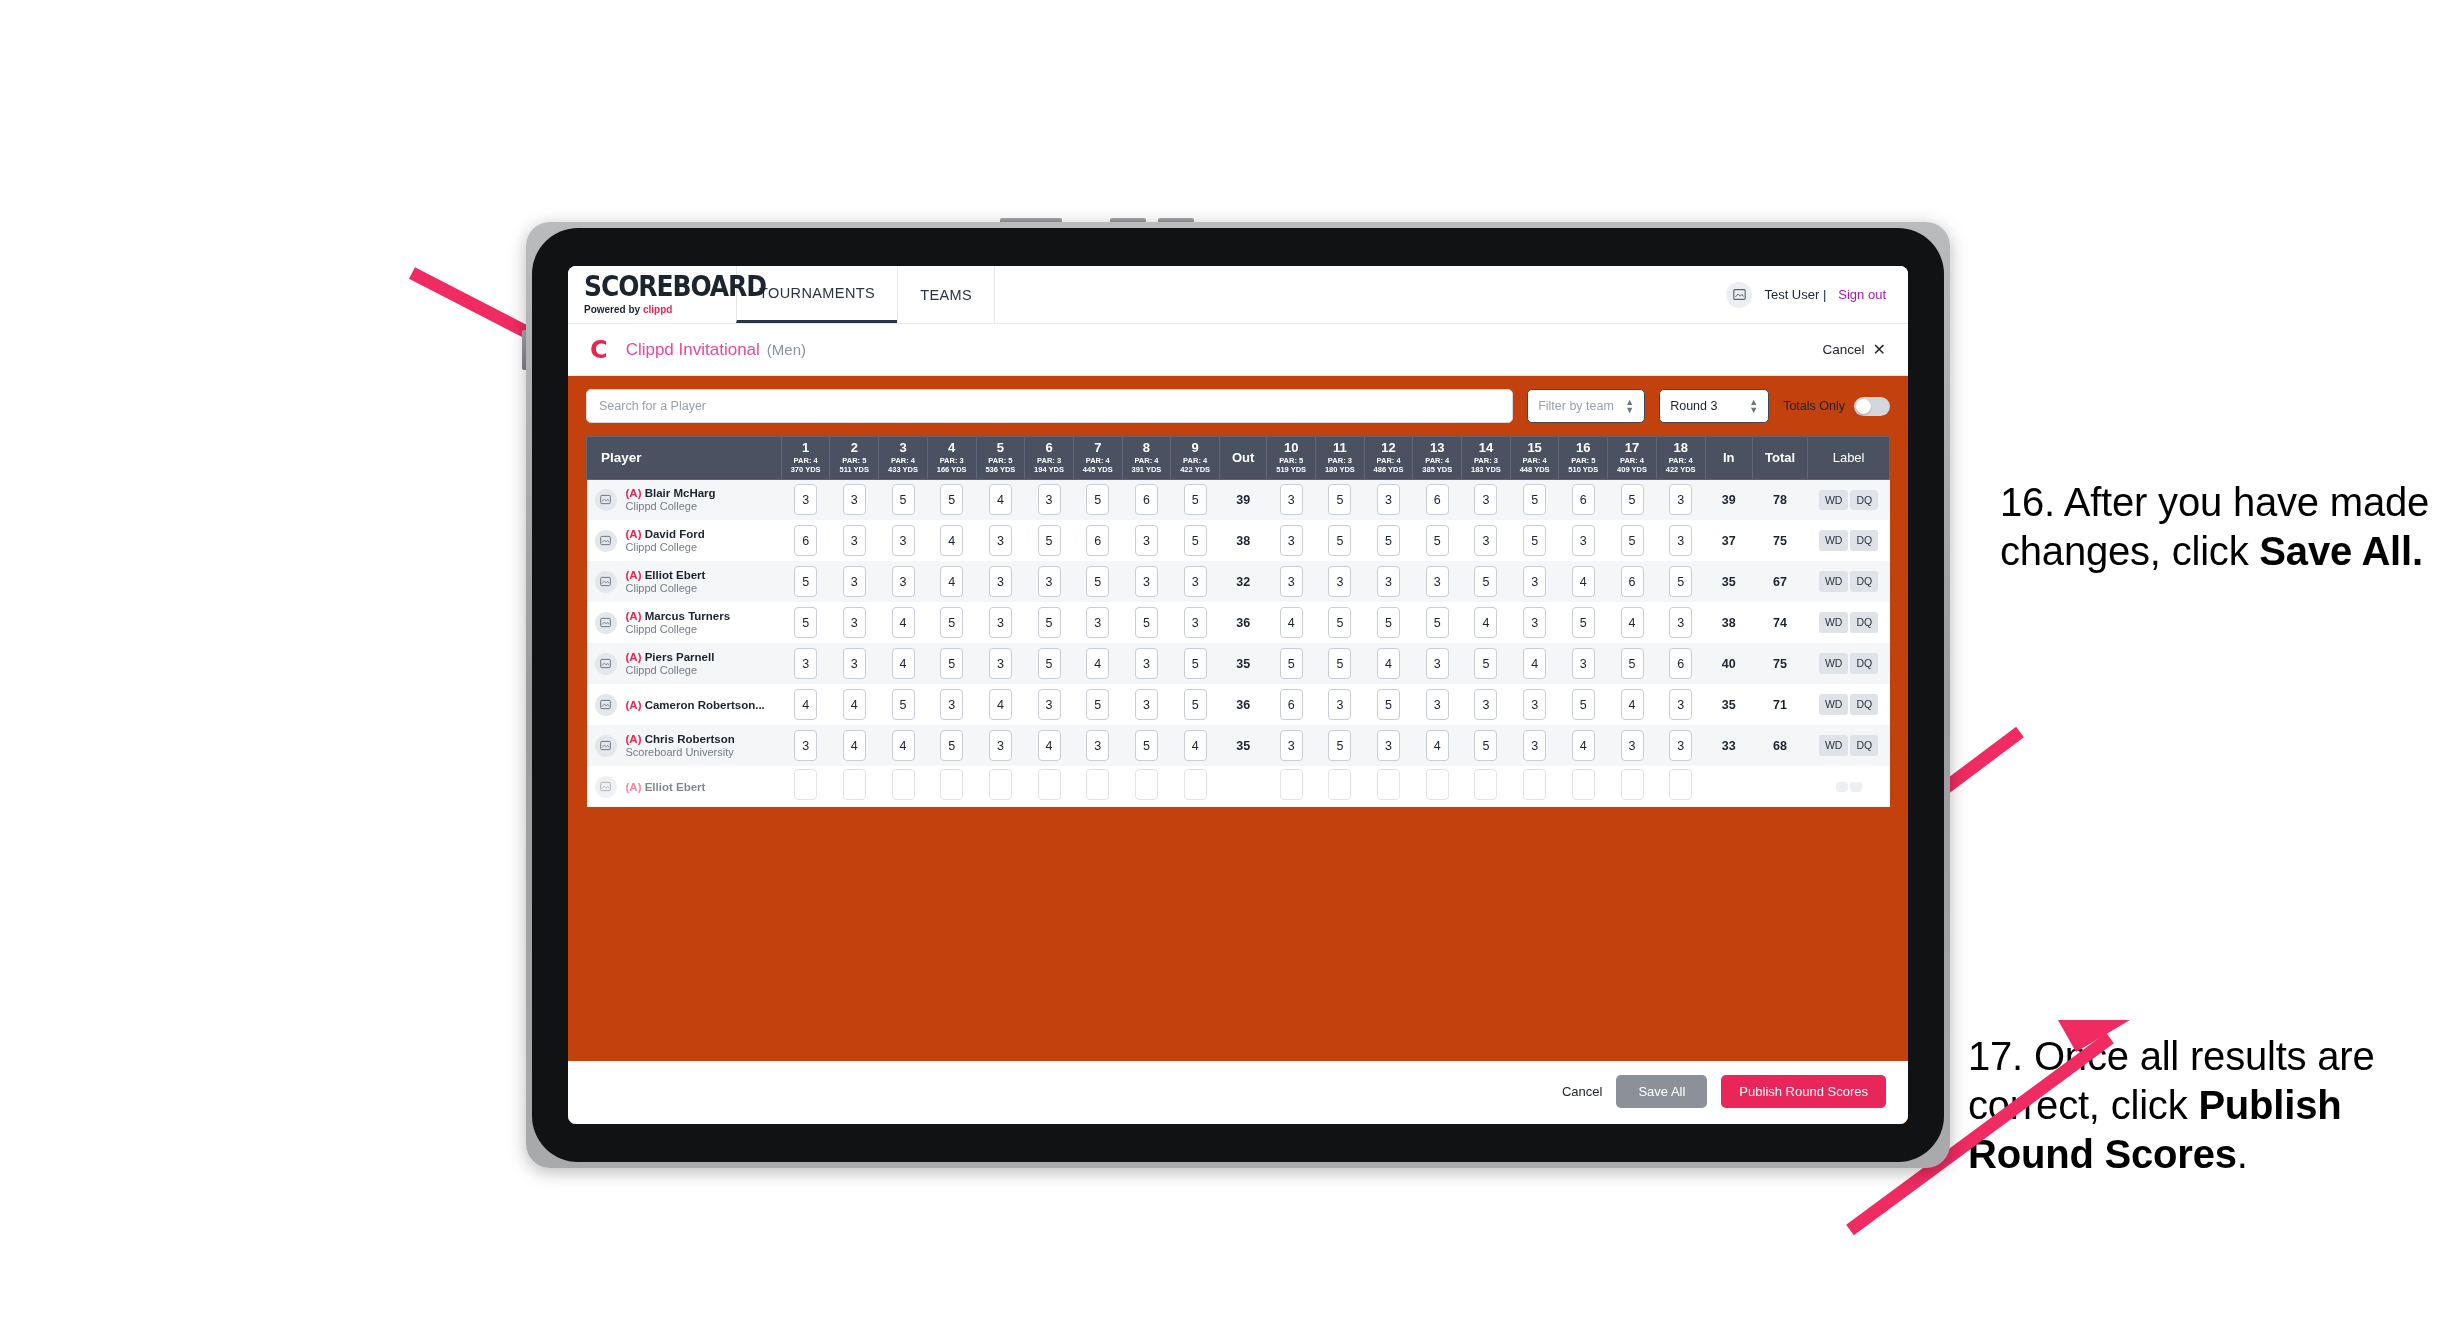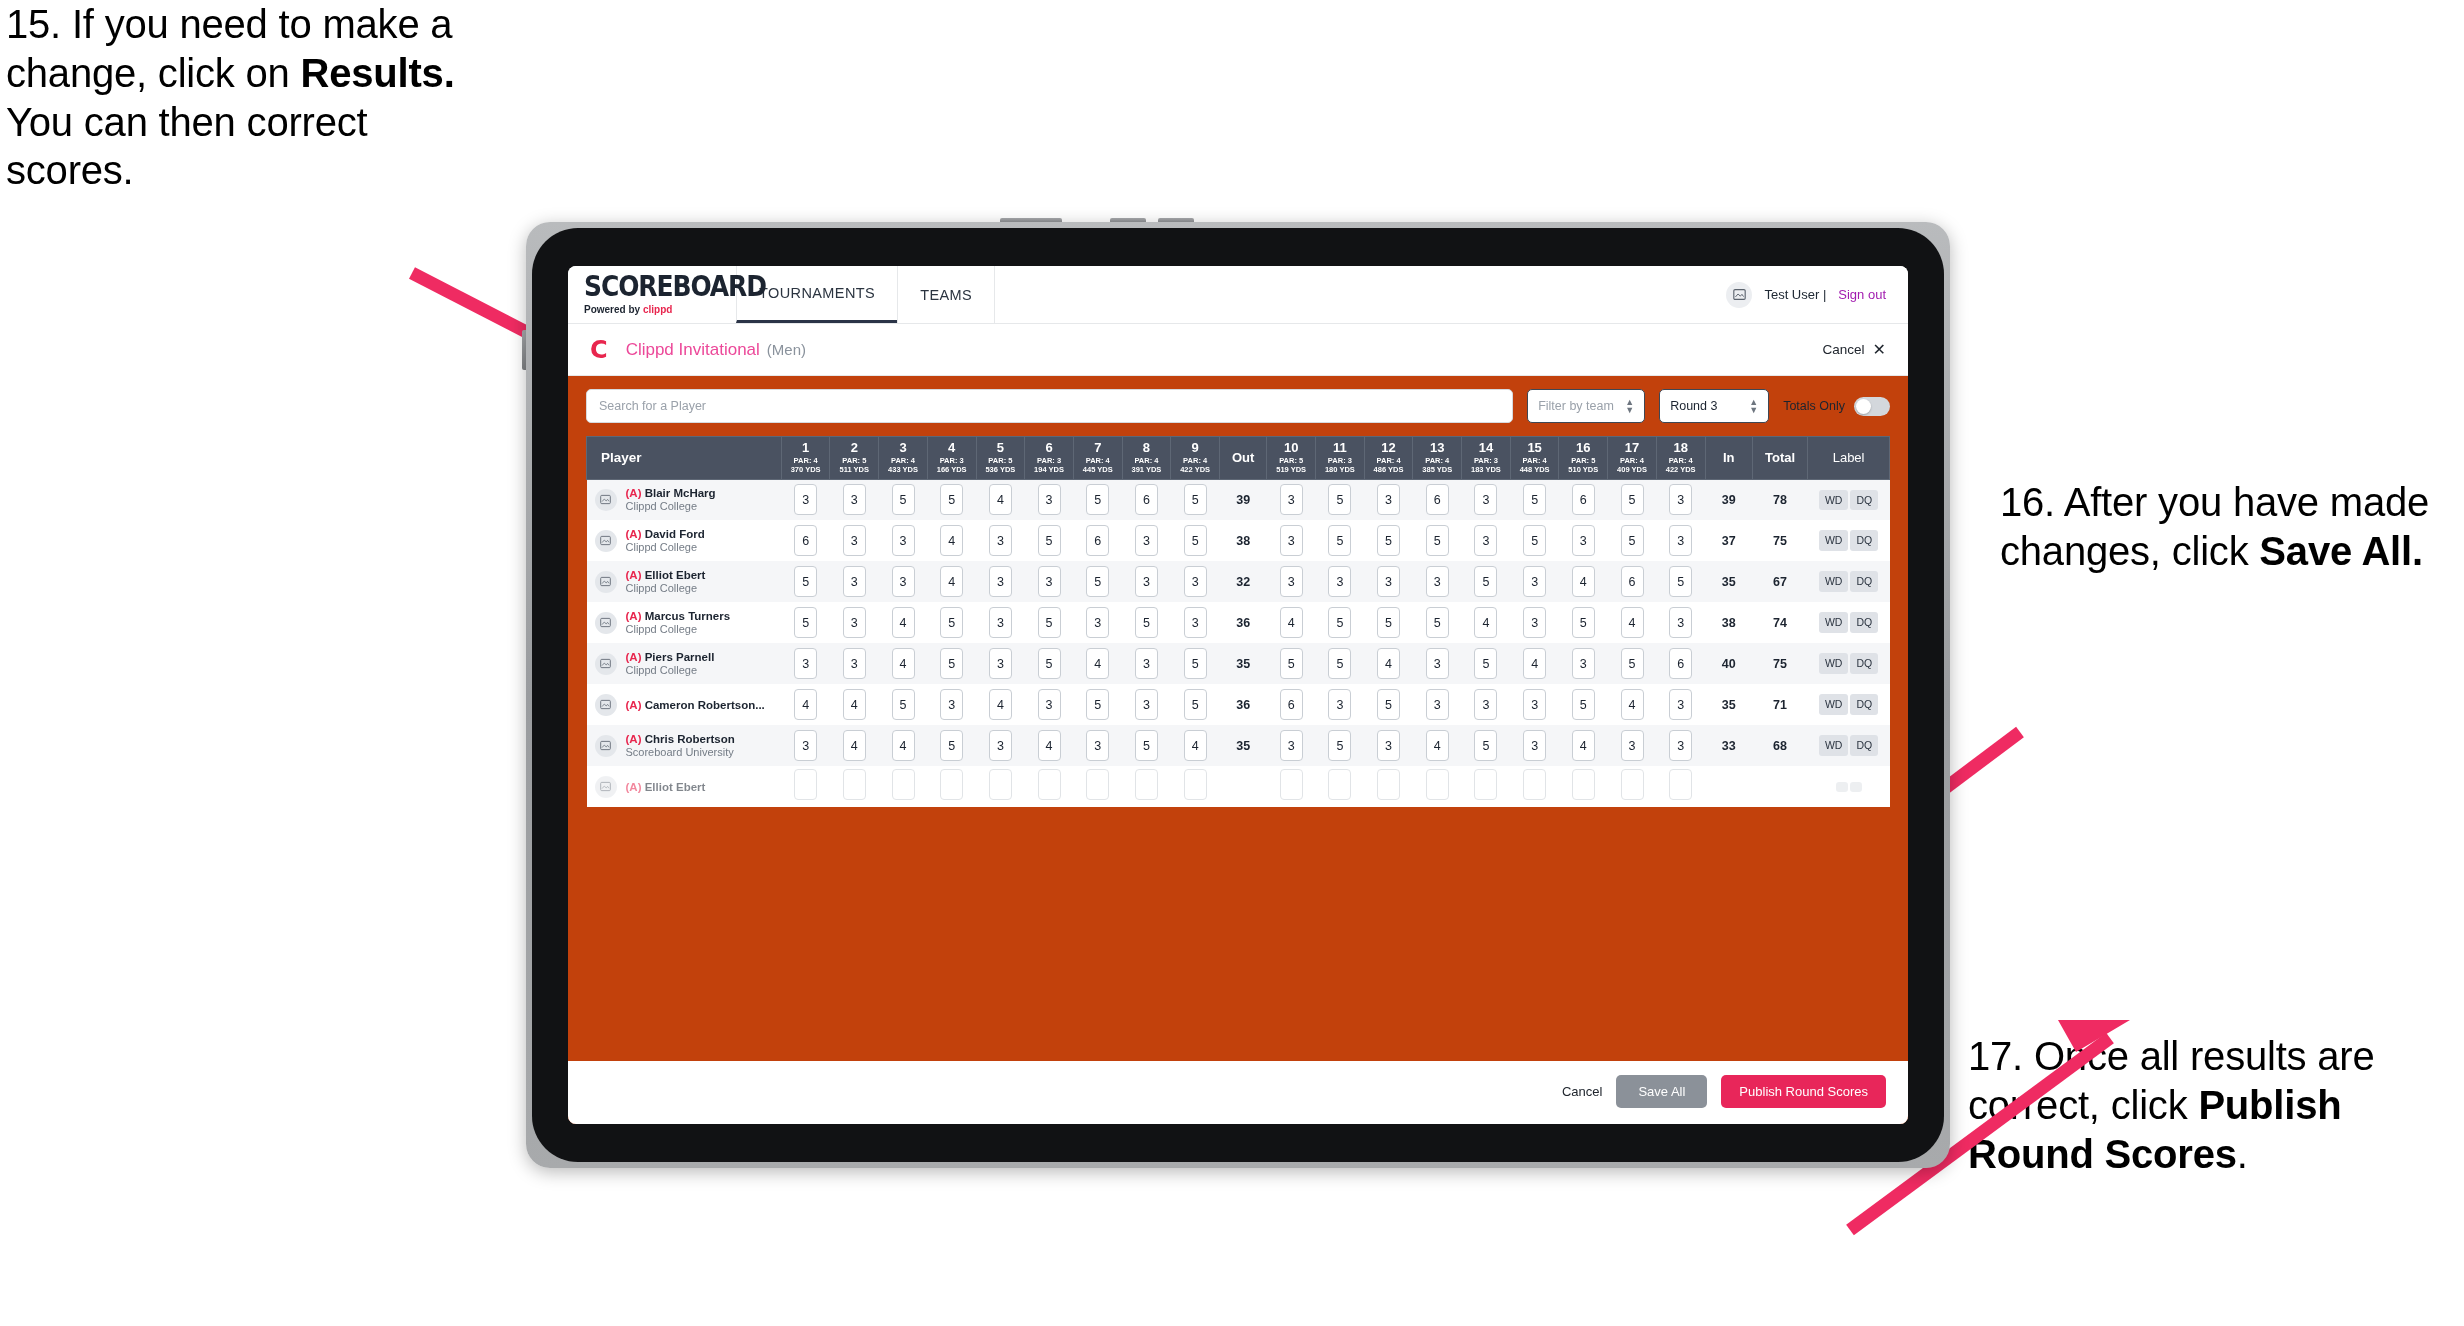--- a/index.html
+++ b/index.html
@@ -225,23 +225,20 @@
   #publish-btn {
     background: #e8265a; color: #fff; border: 0; border-radius: 5px;
     padding: 9px 18px; font-size: 13px; font-family: "Liberation Sans", sans-serif;
   }
 </style>
 </head>
 <body>
 
 <div id="root">
 
-  <div class="anno" id="anno-15">
-    <span>15. If you need to make a change, click on </span><b>Results.</b><span> You can then correct scores.</span>
-  </div>
 
   <div class="anno" id="anno-16">
     <span>16. After you have made changes, click </span><b>Save All.</b>
   </div>
 
   <div class="anno" id="anno-17">
     <span>17. Once all results are correct, click </span><b>Publish Round Scores</b><span>.</span>
   </div>
 
   <svg class="arrow" style="left:400px; top:255px;" width="480" height="250" viewBox="0 0 480 250">

